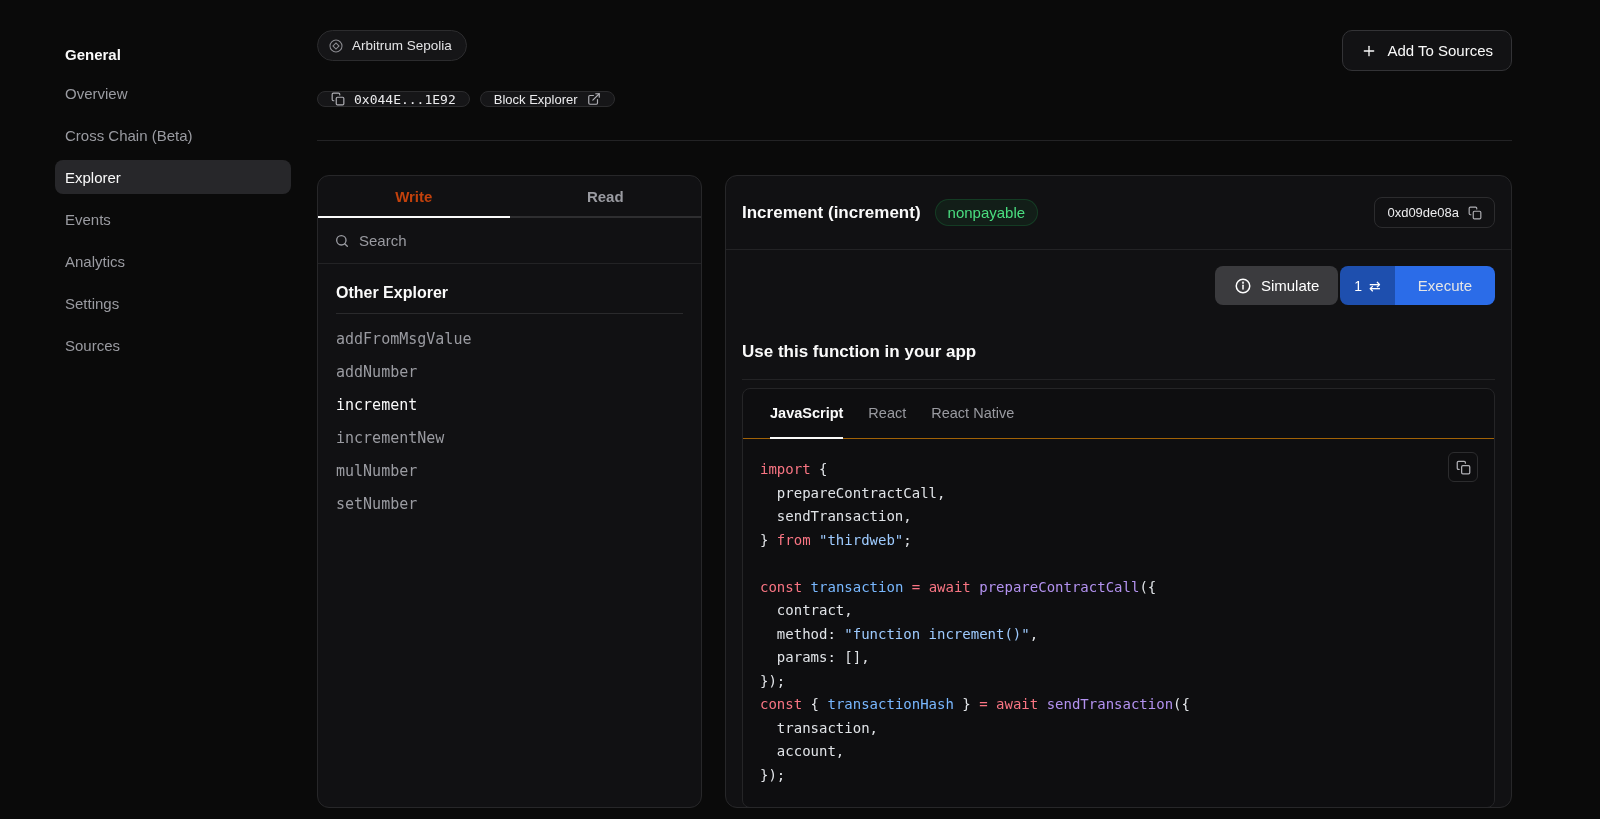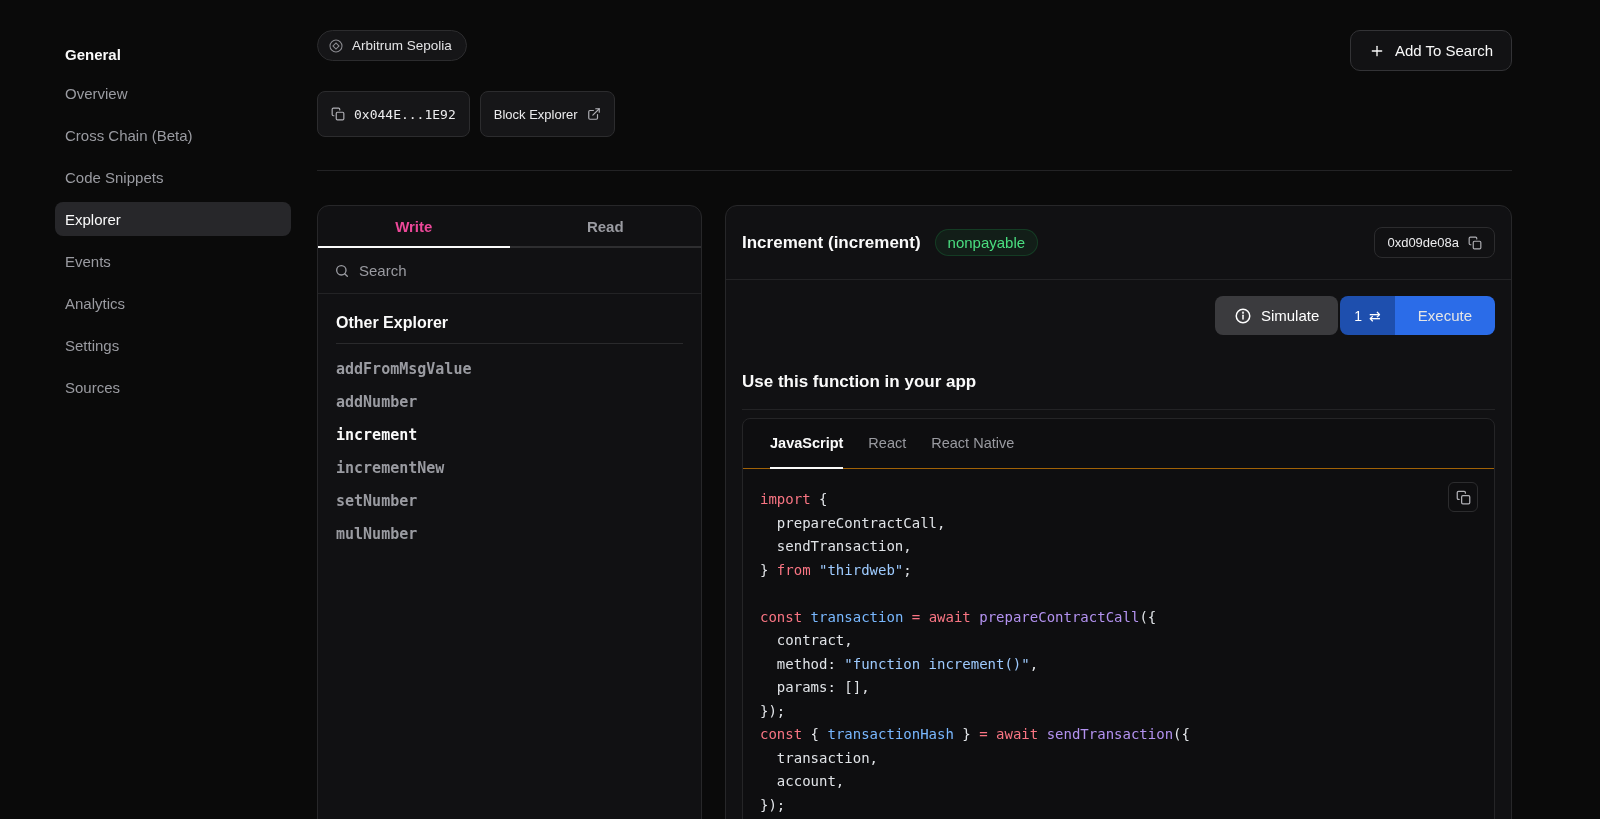--- a/index.html
+++ b/index.html
@@ -36,54 +36,54 @@
   .add-btn {
     display:inline-flex; align-items:center; gap:10px; height:41px;
     background:#121214; border:1px solid #333336; border-radius:10px;
     padding:0 18px; color:#fafafa; font-size:15px; font-weight:500; cursor:pointer;
     font-family:inherit;
   }
   .add-btn svg { width:16px; height:16px; stroke:#fafafa; }
 
   .header-actions { display:flex; gap:10px; margin-top:20px; }
   .chip-btn {
-    display:inline-flex; align-items:center; gap:9px; height:46px;
+    display:inline-flex; align-items:center; gap:9px; height:16px;
     background:#161618; border:1px solid #2c2c2e; border-radius:8px;
     padding:0 13px; color:#ececee; font-size:13px; cursor:pointer; font-family:inherit;
   }
   .chip-btn svg { width:14px; height:14px; stroke:#b0b0b5; }
   .chip-btn .mono { font-size:13px; }
   .header-divider { border:none; border-top:1px solid #232325; margin-top:33px; }
 
   
   .content { display:flex; gap:23px; margin-top:34px; height:633px; }
   .card { background:#111113; border:1px solid #272729; border-radius:12px; overflow:hidden; }
 
   
   .functions-card { width:385px; flex:none; display:flex; flex-direction:column; }
   .fn-tabs { display:flex; border-bottom:2px solid #2e2e30; }
   .fn-tab {
     flex:1; height:42px; display:flex; align-items:center; justify-content:center;
     font-size:15px; font-weight:600; color:#9a9ba1; cursor:pointer;
     border-bottom:2px solid transparent; margin-bottom:-2px;
   }
-  .fn-tab.active { color:#ec4899; border-bottom-color:#fafafa; }
+  .fn-tab.active { color:#c2410c; border-bottom-color:#fafafa; }
   .search-row { display:flex; align-items:center; gap:9px; padding:0 16px; height:46px; border-bottom:1px solid #232325; }
   .search-row svg { width:16px; height:16px; stroke:#9a9ba1; flex:none; }
   .search-row input {
     flex:1; background:transparent; border:none; outline:none;
     color:#e5e5e5; font-size:15px; font-family:inherit;
   }
   .search-row input::placeholder { color:#9a9ba1; }
   .fn-body { padding:20px 18px; }
   .fn-group-title { color:#fafafa; font-size:16px; font-weight:700; padding-bottom:11px; border-bottom:1px solid #2a2a2c; }
   .fn-list { list-style:none; margin-top:8px; }
   .fn-item {
     font-family:"DejaVu Sans Mono", monospace; font-size:15px; color:#9a9ba1;
-    height:33px; display:flex; align-items:center; cursor:pointer;font-weight:bold;
+    height:33px; display:flex; align-items:center; cursor:pointer;
   }
   .fn-item.active { color:#fafafa; }
 
   
   .detail-card { flex:1; display:flex; flex-direction:column; }
   .detail-header { display:flex; align-items:center; justify-content:space-between; padding:21px 16px; border-bottom:1px solid #232325; }
   .detail-title-wrap { display:flex; align-items:center; gap:14px; }
   .detail-title { color:#fafafa; font-size:17px; font-weight:600; }
   .badge-green {
     font-size:15px; font-weight:500; color:#4ade80;
@@ -141,21 +141,20 @@
   .tk-p { color:#e1e4e8; }
 </style>
 </head>
 <body>
 
 <aside class="sidebar">
   <div class="sidebar-title">General</div>
   <nav id="sidebar-items">
       <div class="side-item">Overview</div>
       <div class="side-item">Cross Chain (Beta)</div>
-      <div class="side-item">Code Snippets</div>
       <div class="side-item active">Explorer</div>
       <div class="side-item">Events</div>
       <div class="side-item">Analytics</div>
       <div class="side-item">Settings</div>
       <div class="side-item">Sources</div>
     </nav>
 </aside>
 
 <main class="main">
   <div class="header-top">
@@ -166,21 +165,21 @@
           <rect x="8.8" y="8.8" width="6.4" height="6.4" transform="rotate(45 12 12)"></rect>
         </svg>
         <span>Arbitrum Sepolia</span>
       </span>
     </div>
     <button class="add-btn">
       <svg viewBox="0 0 24 24" fill="none" stroke-width="2" stroke-linecap="round">
         <line x1="12" y1="5" x2="12" y2="19"></line>
           <line x1="5" y1="12" x2="19" y2="12"></line>
       </svg>
-      <span>Add To Search</span>
+      <span>Add To Sources</span>
     </button>
   </div>
 
   <div class="header-actions">
     <button class="chip-btn">
       <svg viewBox="0 0 24 24" fill="none" stroke-width="2" stroke-linecap="round" stroke-linejoin="round">
         <rect x="9" y="9" width="13" height="13" rx="2"></rect>
         <path d="M5 15H4a2 2 0 0 1-2-2V4a2 2 0 0 1 2-2h9a2 2 0 0 1 2 2v1"></path>
       </svg>
       <span class="mono">0x044E...1E92</span>
@@ -211,22 +210,22 @@
         </svg>
         <input type="text" placeholder="Search" style="">
       </div>
       <div class="fn-body">
         <div class="fn-group-title">Other Explorer</div>
         <ul class="fn-list" id="fn-list">
             <li class="fn-item">addFromMsgValue</li>
             <li class="fn-item">addNumber</li>
             <li class="fn-item active">increment</li>
             <li class="fn-item">incrementNew</li>
+            <li class="fn-item">mulNumber</li>
             <li class="fn-item">setNumber</li>
-            <li class="fn-item">mulNumber</li>
           </ul>
       </div>
     </section>
 
     <section class="card detail-card">
       <div class="detail-header">
         <div class="detail-title-wrap">
           <h2 class="detail-title">Increment (increment)</h2>
           <span class="badge-green">nonpayable</span>
         </div>

